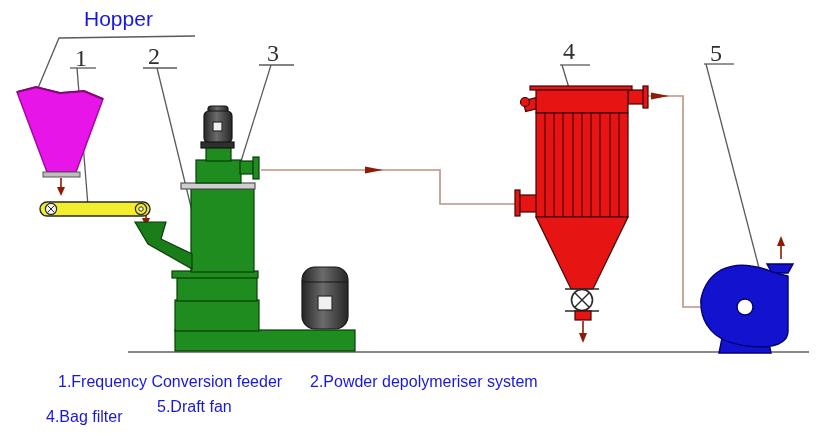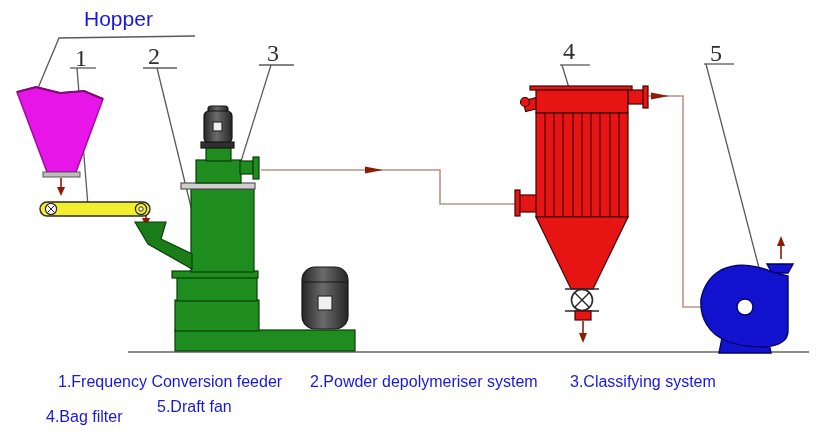--- a/index.html
+++ b/index.html
@@ -177,17 +177,16 @@
   <div class="txt hopper-label">Hopper</div>
 
   <div class="txt num num1">1</div>
   <div class="txt num num2">2</div>
   <div class="txt num num3">3</div>
   <div class="txt num num4">4</div>
   <div class="txt num num5">5</div>
 
   <div class="txt legend-item lg1">1.Frequency Conversion feeder</div>
   <div class="txt legend-item lg2">2.Powder depolymeriser system</div>
-  <div class="txt legend-item lg3">3.Classifying system</div>
   <div class="txt legend-item lg4">4.Bag filter</div>
   <div class="txt legend-item lg5">5.Draft fan</div>
 
 </div>
 
 </body></html>

